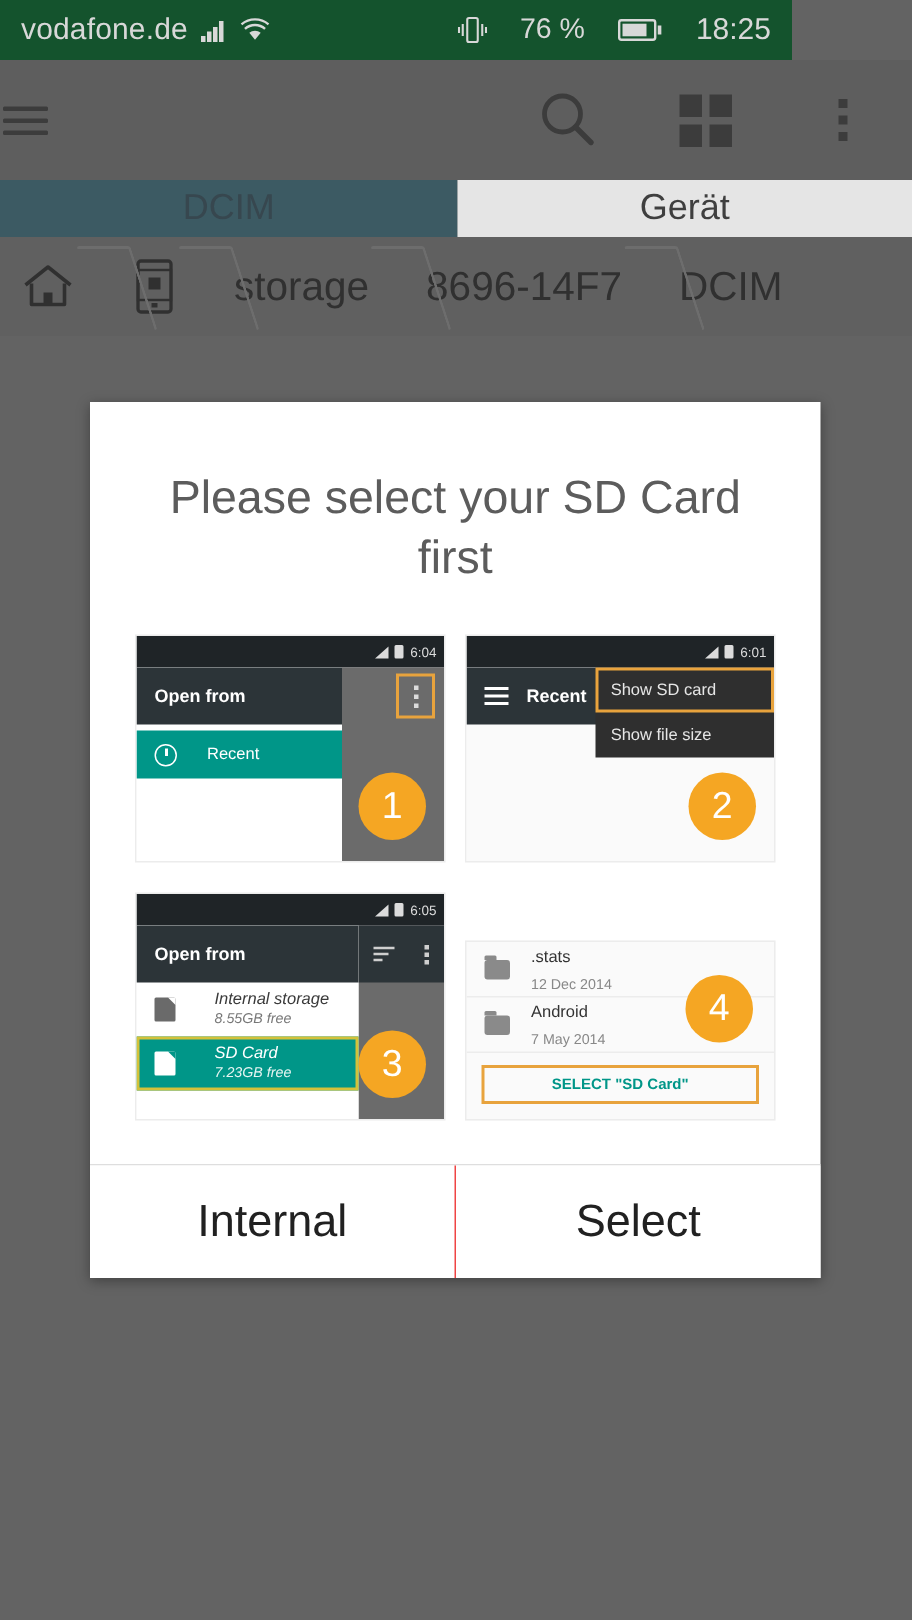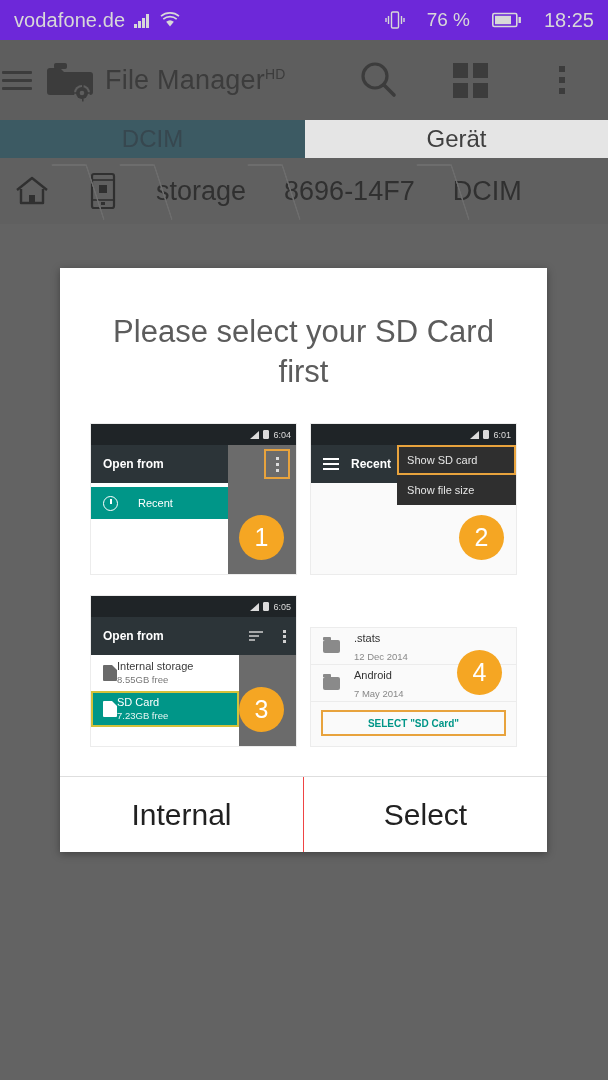--- a/index.html
+++ b/index.html
@@ -6,22 +6,22 @@
   html, body {
     width: 608px; height: 1080px;
     font-family: "Liberation Sans", sans-serif;
     background: #636363;
     overflow: hidden;
   }
   #root { position: relative; width: 608px; height: 1080px; }
 
   
   .statusbar {
-    position: absolute; top: 0; left: 0; width: 608px; height: 40px;
-    background: #6d28d9; color: #d8d8d8;
+    position: absolute; top: 0; left: 0; width: 528px; height: 40px;
+    background: #14532d; color: #d8d8d8;
     display: flex; align-items: center; justify-content: space-between;
     padding: 0 14px;
     font-size: 20px;
   }
   .sb-left { display: flex; align-items: center; gap: 9px; }
   .sb-right { display: flex; align-items: center; gap: 22px; }
   .carrier { font-size: 20px; letter-spacing: .1px; }
   .clock { font-size: 20px; }
   .batt-pct { font-size: 19px; }
 
@@ -124,22 +124,22 @@
              padding:0; }
   .t2-item { padding:9px 10px; color:#e6e6e6; font-size:11px; }
   .t2-item.sel { outline:2px solid #e8a33d; outline-offset:-2px; }
   .ham-mini { width:16px; display:flex;flex-direction:column;gap:3px; margin-right:12px; }
   .ham-mini b { display:block;height:2px;background:#fff; }
 
   .t3-left { position:absolute; left:0; top:21px; width:72%; bottom:0; background:#fff; }
   .t3-dim  { position:absolute; right:0; top:21px; width:28%; bottom:0; background:#6b6b6b; }
   .t3-topdim{ position:absolute; right:0; top:21px; width:28%; height:38px; background:#2c3438;
               display:flex; align-items:center; justify-content:space-around; }
-  .t3-row { height:36px; display:flex; align-items:center; padding-left:12px; gap:0;
-            font-size:11px; color:#3a3a3a; }
+  .t3-row { height:36px; display:flex; align-items:center; padding-left:12px; gap:26px;
+            font-size:11px; color:#3a3a3a;font-style:italic; }
   .t3-row .tt { line-height:1.25; }
   .t3-row .sub { font-size:9.5px; color:#777; }
   .t3-row.sel { background:#009688; color:#fff; outline:2px solid #d3c13a; outline-offset:-2px; }
   .t3-row.sel .sub { color:#e6f5f2; }
   .sd-ic { width:14px;height:16px;background:#6a6a6a;position:relative;border-radius:1px; }
   .sd-ic:after{content:"";position:absolute;right:0;top:0;border-top:5px solid #fff;border-left:5px solid transparent;}
   .t3-row.sel .sd-ic { background:#fff; }
   .t3-row.sel .sd-ic:after{ border-top-color:#009688; }
 
   .t4 { background:#fafafa;margin-top:32px; }
@@ -191,33 +191,20 @@
       </svg>
       <span class="clock">18:25</span>
     </div>
   </div>
 
   <div class="appbar">
     <div class="hamburger">
       <span></span>
         <span></span>
         <span></span>
-    </div>
-    <div class="logo-wrap">
-      <svg width="56" height="44" viewBox="0 0 56 44">
-        <path d="M4 10 h14 l4 4 h26 a3 3 0 0 1 3 3 v17 a3 3 0 0 1 -3 3 h-40 a3 3 0 0 1 -3 -3 v-21 a3 3 0 0 1 3 -3 z" fill="#3c3c3c"></path>
-        <rect x="12" y="5" width="13" height="6" rx="2" fill="#3c3c3c"></rect>
-        <circle cx="40" cy="35" r="8" fill="#5e5e5e"></circle>
-        <circle cx="40" cy="35" r="6" fill="#3c3c3c"></circle>
-        <circle cx="40" cy="35" r="2.3" fill="#5e5e5e"></circle>
-        <path d="M40 26.5 l1.6 0 0 3 -1.6 0z M40 40.5 l1.6 0 0 3 -1.6 0z M31.5 34.2 l0 1.6 3 0 0-1.6z M45.5 34.2 l0 1.6 3 0 0-1.6z" fill="#3c3c3c"></path>
-      </svg>
-      <div class="brand">
-        <span>File Manager</span><sup>HD</sup>
-      </div>
     </div>
     <div class="appbar-actions">
       <div class="act">
         <svg width="42" height="42" viewBox="0 0 42 42">
           <circle cx="18" cy="17" r="12" stroke="#3c3c3c" stroke-width="3.2" fill="none"></circle>
           <path d="M27 26 L37 36" stroke="#3c3c3c" stroke-width="3.6" stroke-linecap="round"></path>
         </svg>
       </div>
       <div class="act">
         <span class="grid-icon">

